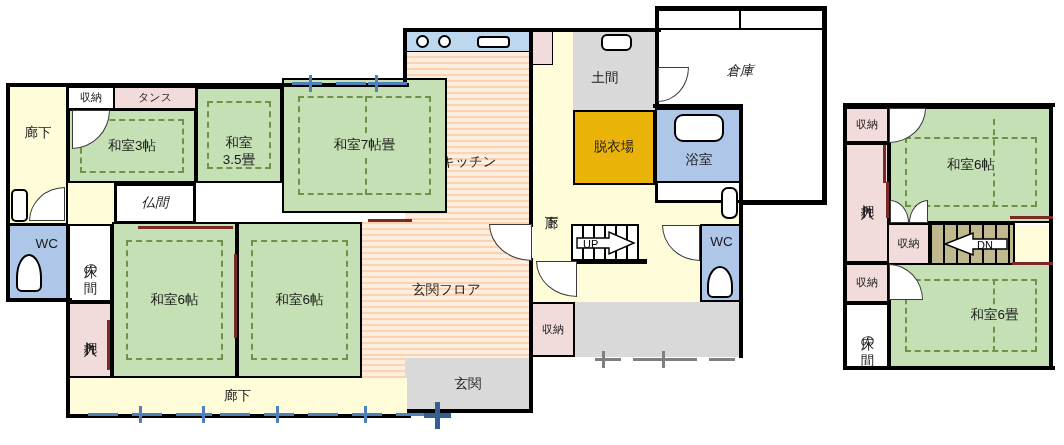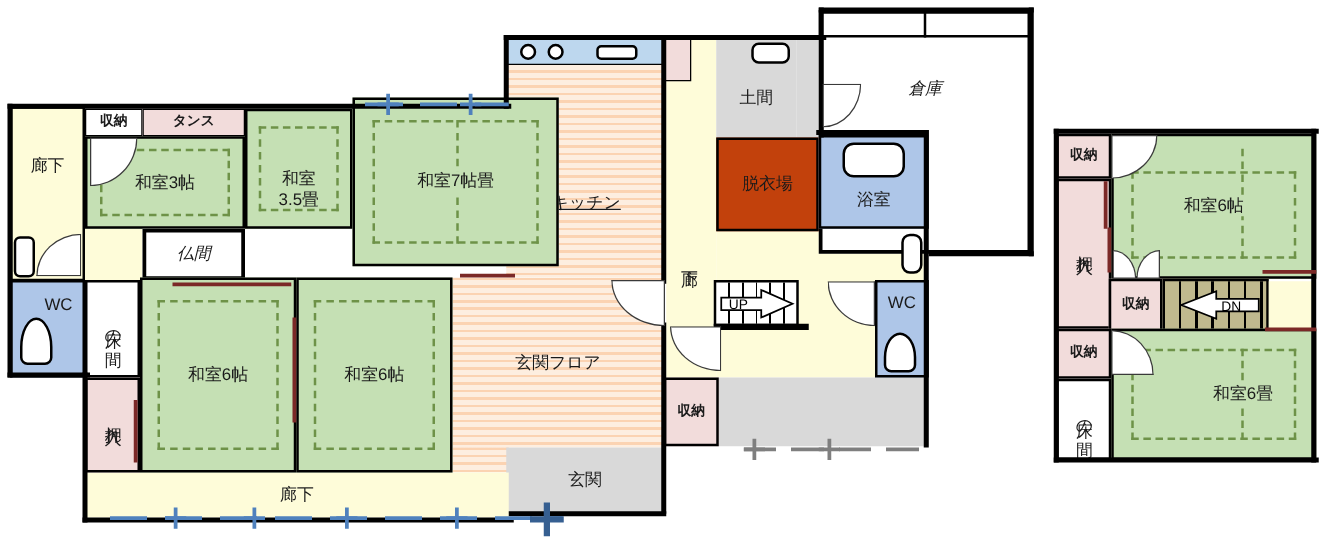--- a/index.html
+++ b/index.html
@@ -6,30 +6,30 @@
   .plan{position:relative;width:1064px;height:445px;background:#fff;
         font-family:"Liberation Sans","DejaVu Sans",sans-serif;color:#1a1a1a;overflow:hidden;}
   .abs,.room,.wall,.arc,.maroon,.ti,.dimb,.dimg,.tk,.tkg,.tkB,.toilet,.fixt,.circ{position:absolute;box-sizing:border-box;}
   .room{display:flex;align-items:center;justify-content:center;text-align:center;font-size:13.5px;line-height:1.2;}
   .b{border:2px solid #000;}
   .b1{border:1.5px solid #000;}
   .b3{border:3px solid #000;font-style:italic;}
   .tatami{background:#C5E0B4;}
   .cor{background:#FEFCD9;}
   .closet{background:#F2DCDB;}
-  .blue1{background:#c2410c;}
+  .blue1{background:#eab308;}
   .blue2{background:#AEC6E8;}
   .gray{background:#D9D9D9;}
   .white{background:#fff;}
   .stripe{background:repeating-linear-gradient(180deg,#FBD3B2 0 2px,#FDEEE0 2px 6px);}
   .counter{background:#BDD7EE;}
   .tan{background:#C0B98E;}
   .wall{background:#000;}
   .vt{writing-mode:vertical-rl;text-orientation:upright;letter-spacing:1px;}
-  .sm{font-size:11px;font-weight:bold;}
+  .sm{font-size:11px;}
   .xs{font-size:9px;letter-spacing:0;}
   .ti{border:2px dashed #6E9248;}
   .tvd{position:absolute;border-left:2px dashed #6E9248;box-sizing:border-box;}
   .arc{background:#fff;border:1.5px solid #3a3a3a;}
   .rtl{border-radius:100% 0 0 0;}.rtr{border-radius:0 100% 0 0;}
   .rbl{border-radius:0 0 0 100%;}.rbr{border-radius:0 0 100% 0;}
   .maroon{background:#7B2927;}
   .dimb{height:3px;background:repeating-linear-gradient(90deg,#4F81BD 0 30px,transparent 30px 44px);}
   .dimg{height:3px;background:repeating-linear-gradient(90deg,#7F7F7F 0 26px,transparent 26px 38px);}
   .tk{width:17px;height:17px;background:linear-gradient(#4F81BD,#4F81BD) center/100% 3px no-repeat,linear-gradient(#4F81BD,#4F81BD) center/3px 100% no-repeat;}
@@ -40,21 +40,21 @@
   .circ{background:#fff;border:2px solid #000;border-radius:50%;}
   .steps-up{background-image:repeating-linear-gradient(90deg,transparent 0 9.5px,#000 9.5px 11px);}
   .steps-dn{background-image:repeating-linear-gradient(90deg,transparent 0 11px,#000 11px 13px);}
   svg text{font-family:"Liberation Sans","DejaVu Sans",sans-serif;}
 </style>
 </head>
 <body>
 
 <div class="plan">
 
-  <div class="room stripe" style="left:405px;top:50px;width:128px;height:172px;padding-top:52px;text-decoration:underline;">
+  <div class="room stripe" style="left:405px;top:50px;width:128px;height:172px;padding-top:52px;">
     <span>キッチン</span>
   </div>
   <div class="room cor" style="left:533px;top:28px;width:40px;height:274px;"></div>
   <div class="room cor" style="left:573px;top:185px;width:166px;height:117px;"></div>
   <div class="room gray" style="left:573px;top:302px;width:170px;height:55px;"></div>
   <div class="room white b3" style="left:655px;top:8px;width:170px;height:195px;align-items:flex-start;padding-top:52px;">
     <span>倉庫</span>
   </div>
   <div class="wall" style="left:657px;top:28px;width:166px;height:2px;"></div>
   <div class="wall" style="left:739px;top:10px;width:2px;height:20px;"></div>

